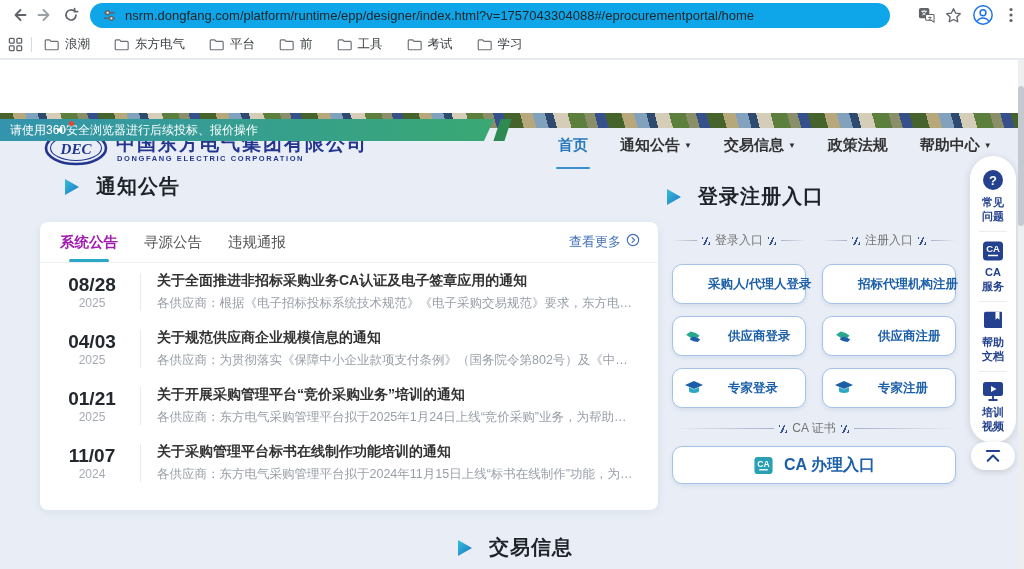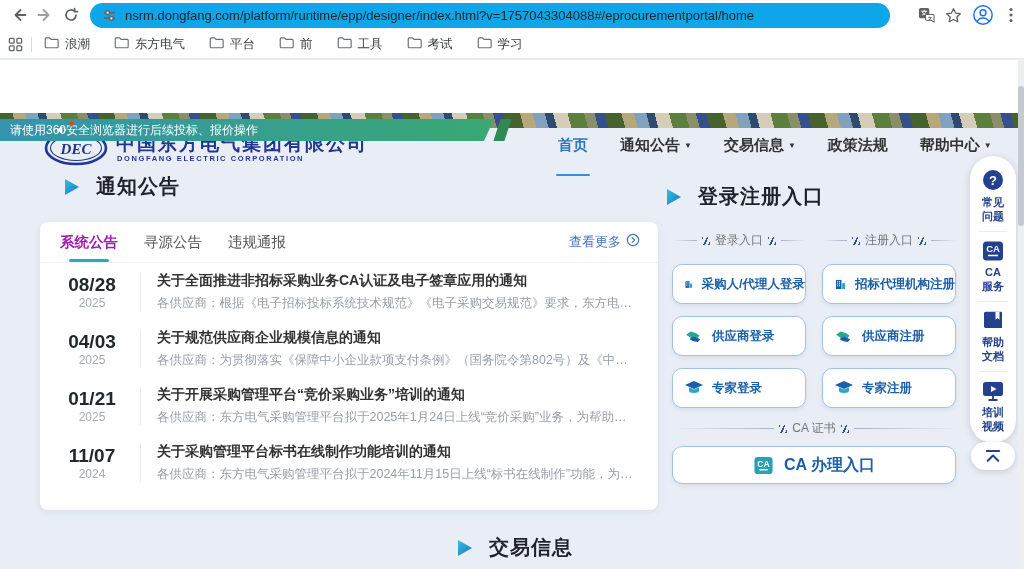--- a/index.html
+++ b/index.html
@@ -8,29 +8,29 @@
   .abs{position:absolute}
 
   
   .toolbar{left:0;top:0;width:1024px;height:30px;background:#ffffff;display:flex;align-items:center}
   .nav-btn{width:26px;height:26px;display:flex;align-items:center;justify-content:center;border-radius:50%;flex:none}
   .url-pill{position:absolute;left:90px;top:3px;width:800px;height:25px;background:#0ea5e9;border-radius:13px;display:flex;align-items:center;padding:0 12px;gap:8px}
   .url-text{font-size:13px;color:#23262a;white-space:nowrap;overflow:hidden}
   .tb-right{position:absolute;right:6px;top:0;height:30px;display:flex;align-items:center;gap:10px}
   .bookmarks{left:0;top:30px;width:1024px;height:29px;background:#ffffff;border-bottom:1px solid #e6e8eb;display:flex;align-items:center;padding-left:8px}
   .bm-sep{width:1px;height:15px;background:#d7dade;margin:0 12px 0 8px}
-  .bm-item{display:flex;align-items:flex-start;gap:6px;margin-right:24px;cursor:pointer}
+  .bm-item{display:flex;align-items:center;gap:6px;margin-right:24px;cursor:pointer}
   .bm-label{font-size:12.5px;color:#3c4043;white-space:nowrap}
 
   
   .site-header{left:0;top:60px;width:1024px;height:53px;background:#ffffff}
   .company-cn{position:absolute;left:116px;top:71px;font-size:19px;font-weight:bold;color:#23368f;letter-spacing:2px;white-space:nowrap}
   .company-en{position:absolute;left:117px;top:94px;font-size:7.5px;font-weight:bold;color:#23368f;letter-spacing:1.6px;white-space:nowrap}
   .main-nav{position:absolute;left:558px;top:76px;display:flex;gap:32px;align-items:center}
-  .nav-item{font-size:15px;font-weight:bold;color:#333;white-space:nowrap;display:flex;align-items:center;gap:4px;cursor:pointer;position:relative;padding-bottom:21px}
+  .nav-item{font-size:15px;font-weight:bold;color:#333;white-space:nowrap;display:flex;align-items:center;gap:4px;cursor:pointer;position:relative;padding-bottom:14px}
   .nav-item.active{color:#2878be}
   .nav-item.active .nav-underline{position:absolute;left:50%;transform:translateX(-50%);bottom:0;width:34px;height:2px;background:#3b8fd0;border-radius:1px}
   .caret{font-size:8px;color:#333;line-height:1}
 
   
   .hero-strip{left:0;top:113px;width:1024px;height:15px;
     background:repeating-linear-gradient(75deg,#46632e 0 16px,#b7a87c 16px 28px,#82a1bd 28px 40px,#2e4a6e 40px 48px,#d6cdb8 48px 62px,#5c7f3e 62px 78px,#8a8f6a 78px 88px,#35508a 88px 98px)}
   .notice-bar{left:0;top:119px;width:494px;height:22px;background:linear-gradient(90deg,#3394ad,#3aa873);
     clip-path:polygon(0 0,100% 0,calc(100% - 10px) 100%,0 100%);display:flex;align-items:center;}
   .notice-text{font-size:12px;color:#ffffff;margin-left:10px;white-space:nowrap}
@@ -58,21 +58,21 @@
   .news-title{font-size:14px;font-weight:bold;color:#333;white-space:nowrap;overflow:hidden;text-overflow:ellipsis}
   .news-summary{font-size:12.5px;color:#989ea8;margin-top:5px;white-space:nowrap;overflow:hidden;text-overflow:ellipsis}
 
   
   .group-header{display:flex;align-items:center;gap:5px}
   .gh-line{flex:1;height:1px;background:linear-gradient(90deg,rgba(150,162,182,0),#a7b2c6)}
   .gh-line.r{background:linear-gradient(90deg,#a7b2c6,rgba(150,162,182,0))}
   .gh-sl{width:8px;height:8px;background:repeating-linear-gradient(115deg,#35508f 0 1.5px,transparent 1.5px 4.5px);flex:none}
   .gh-label{font-size:12px;font-weight:normal;color:#737373;white-space:nowrap}
   .entry-btn{position:absolute;width:134px;height:40px;background:#ffffff;border:1px solid #a3c3e6;border-radius:10px;
-    box-shadow:0 2px 4px rgba(40,80,140,.10);display:flex;align-items:center;padding-left:11px;gap:8px;cursor:pointer}
+    box-shadow:0 2px 4px rgba(40,80,140,.10);display:flex;align-items:center;padding-left:11px;gap:24px;cursor:pointer}
   .entry-btn span{font-size:12.5px;font-weight:bold;color:#1c5fa9;white-space:nowrap}
   .ca-btn{left:672px;top:446px;width:284px;height:38px;background:#ffffff;border:1px solid #a3c3e6;border-radius:10px;
     box-shadow:0 2px 4px rgba(40,80,140,.10);display:flex;align-items:center;justify-content:center;gap:10px;cursor:pointer}
   .ca-btn span{font-size:16px;font-weight:bold;color:#1c5fa9}
 
   
   .side-toolbar{left:970px;top:156px;width:46px;background:#ffffff;border-radius:23px;box-shadow:0 2px 8px rgba(0,0,0,.14);
     display:flex;flex-direction:column;align-items:center;padding:12px 0 10px}
   .st-item{display:flex;flex-direction:column;align-items:center;cursor:pointer}
   .st-label{width:26px;font-size:11px;line-height:14px;color:#23418f;font-weight:bold;text-align:center;margin-top:3px;word-break:break-all}

